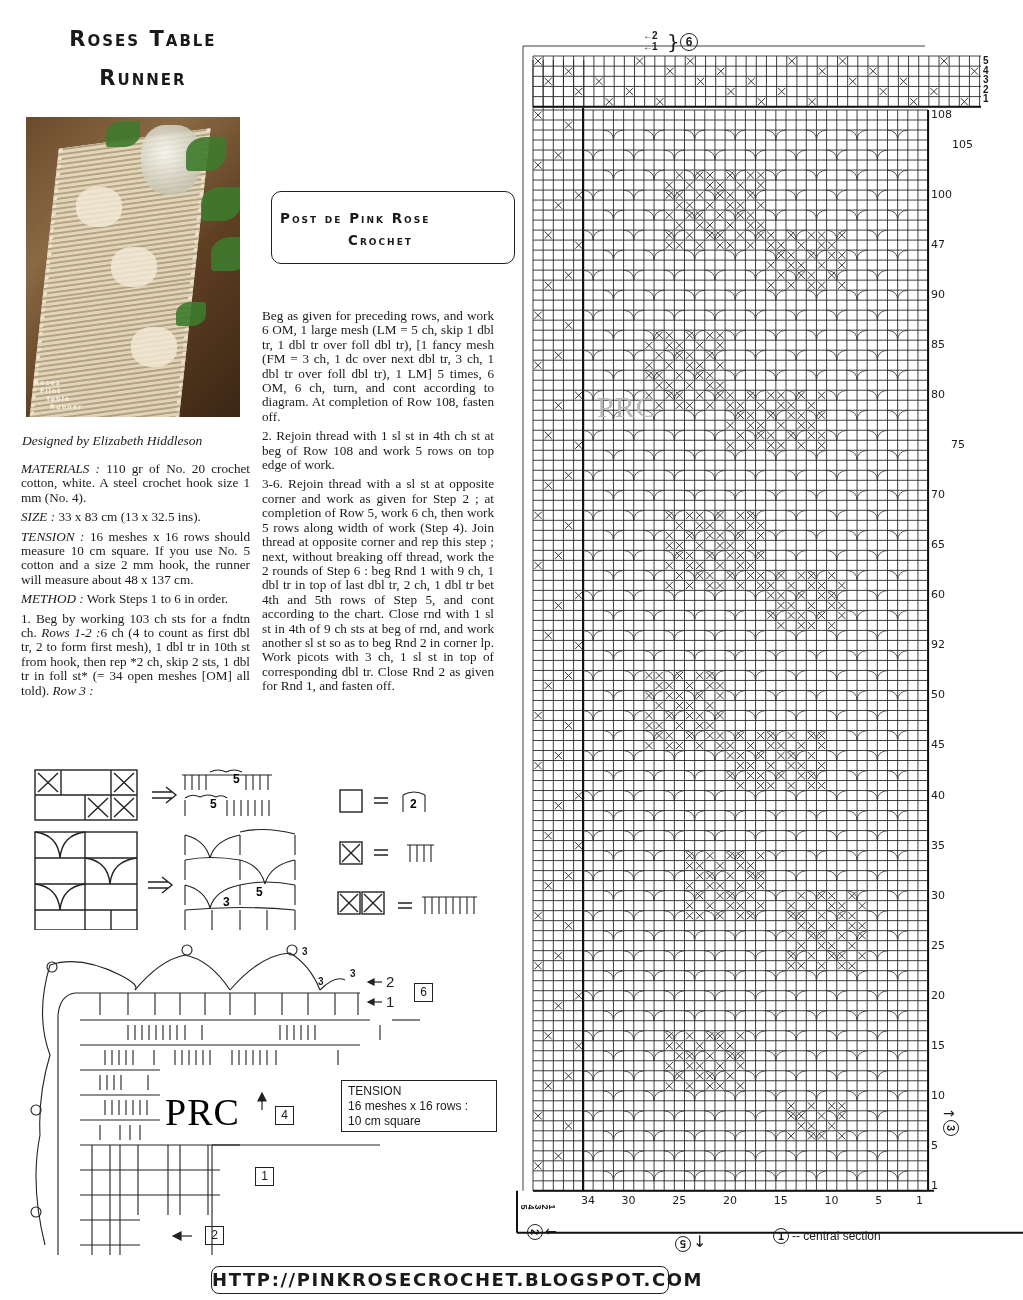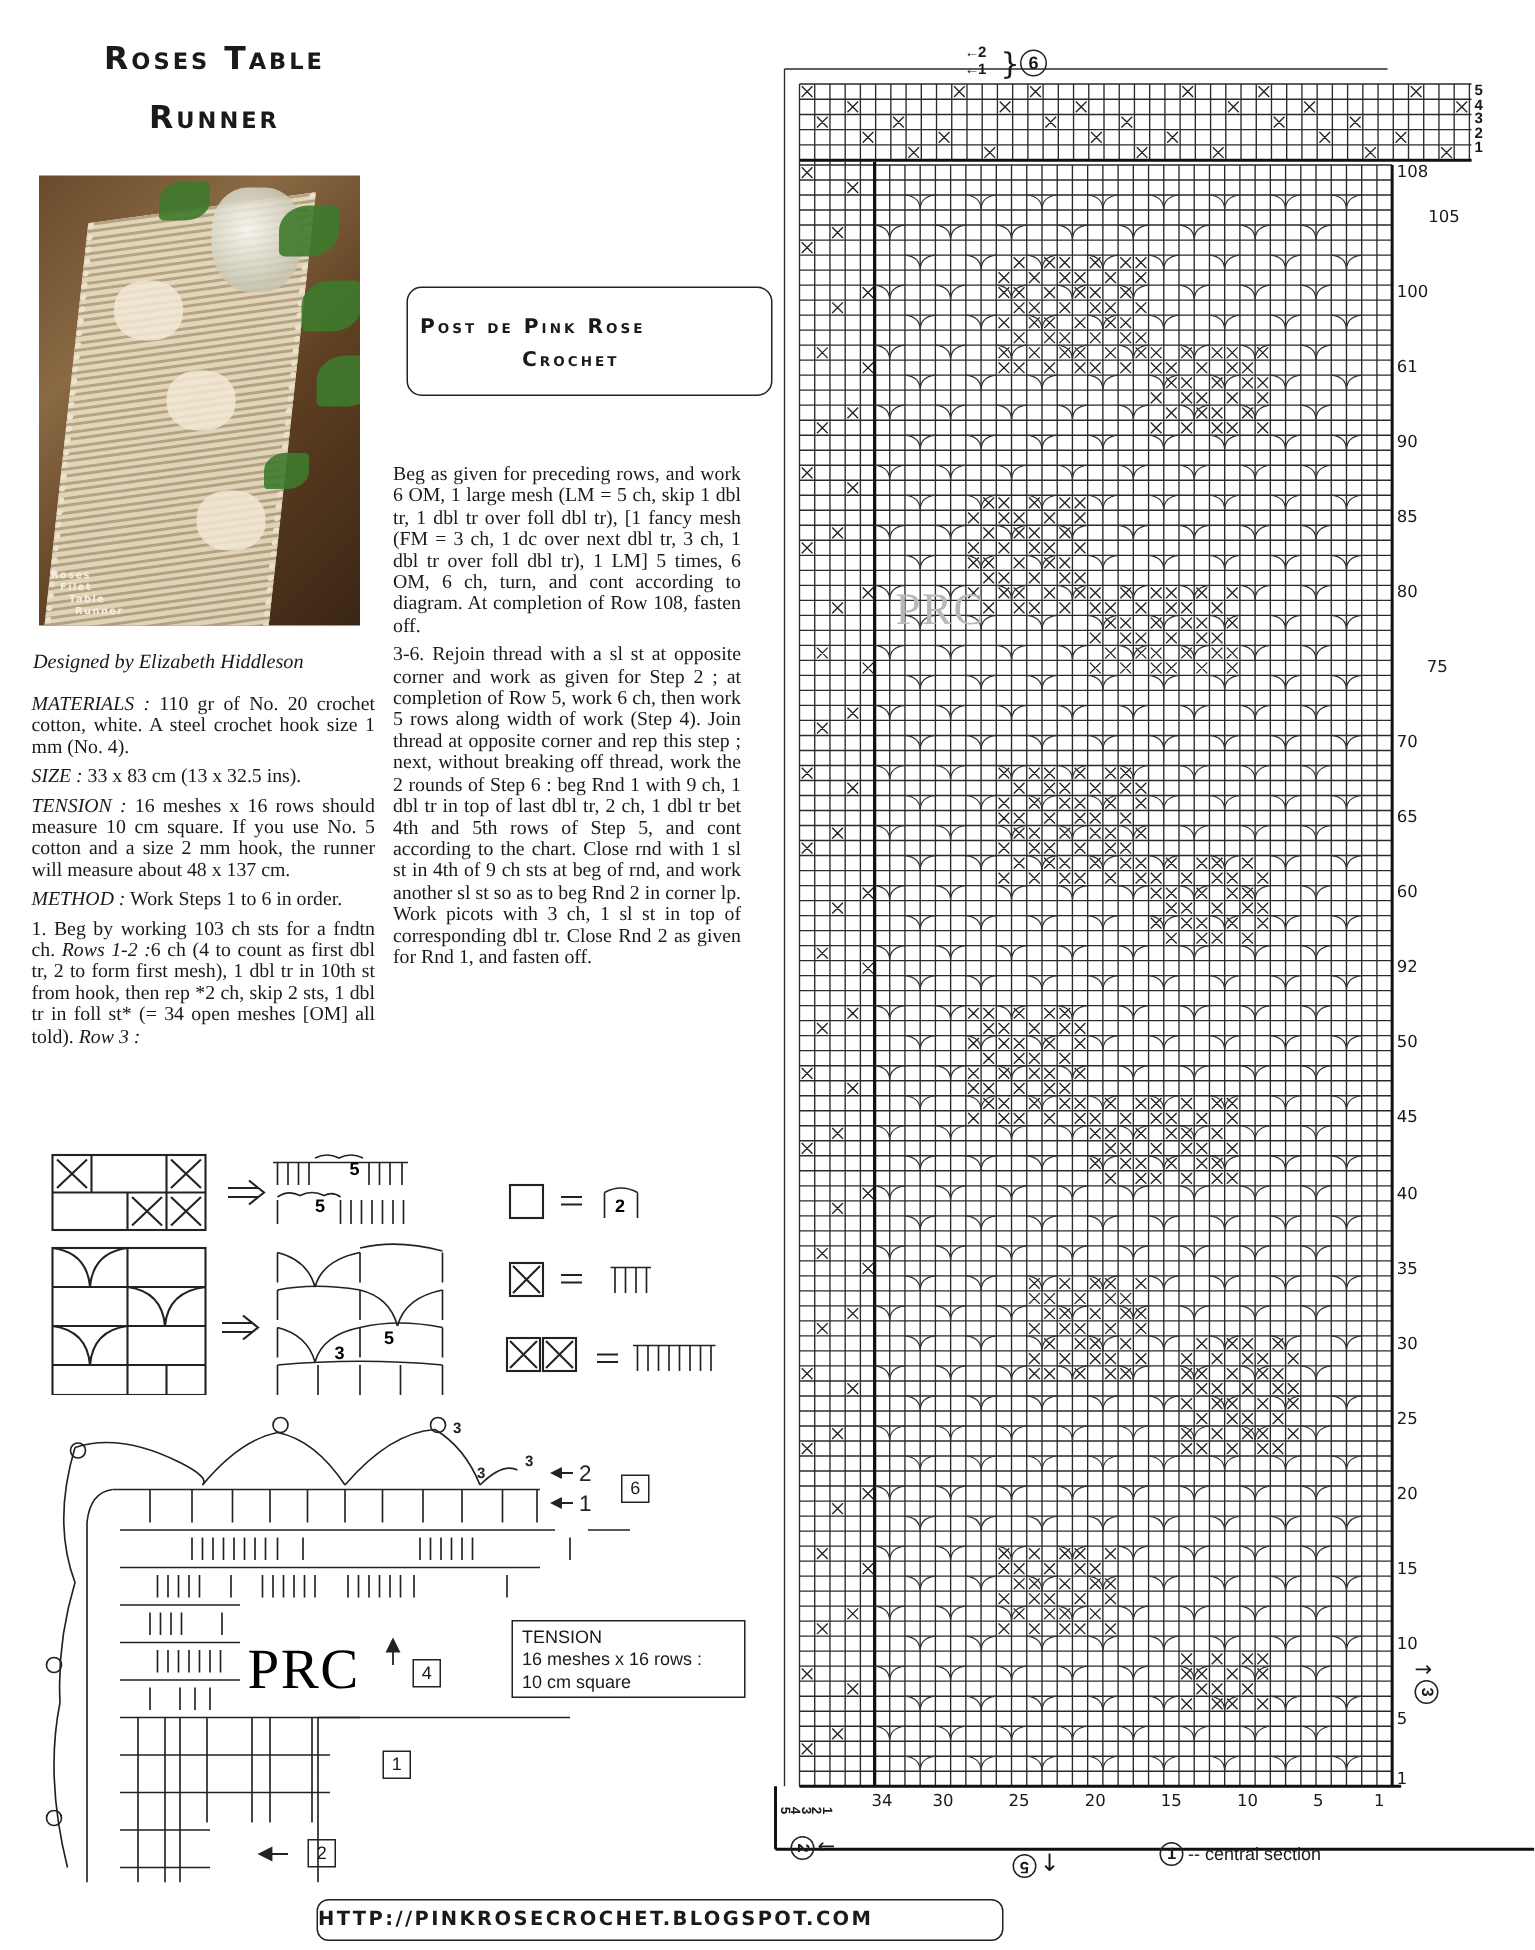--- a/index.html
+++ b/index.html
@@ -14,21 +14,21 @@
   .photo .cap{position:absolute;left:8px;bottom:6px;color:#f4efe2;font-family:"DejaVu Sans",sans-serif;font-size:6.5px;font-weight:bold;line-height:8px;letter-spacing:1px;}
   .designer{left:22px;top:433px;font-style:italic;font-size:13.5px;}
   .col{font-size:13.2px;line-height:14.4px;text-align:justify;}
   .col p{margin:0 0 5px 0;}
   .col i{font-style:italic;}
   .left-col{left:21px;top:462px;width:229px;}
   .right-col{left:262px;top:309px;width:232px;}
   .postbox{left:261px;top:191px;width:242px;height:71px;border:1.3px solid #222;border-radius:10px;font-family:"DejaVu Sans",sans-serif;font-weight:bold;font-size:13.5px;letter-spacing:2px;font-variant:small-caps;margin-left:10px;}
   .postbox .l1{position:absolute;left:8px;top:18px;}
   .postbox .l2{position:absolute;left:76px;top:40px;}
-  .urlbox{left:211px;top:1266px;width:456px;height:26px;border:1.3px solid #222;border-radius:8px;font-family:"DejaVu Sans",sans-serif;font-weight:bold;font-size:13px;letter-spacing:1.6px;line-height:26px;}
+  .urlbox{left:211px;top:1266px;width:456px;height:26px;border:1.3px solid #222;border-radius:8px;font-family:"DejaVu Sans",sans-serif;font-weight:bold;font-size:18px;letter-spacing:1.6px;line-height:26px;}
   .tension-box{left:341px;top:1080px;width:156px;height:52px;border:1px solid #222;font-family:"Liberation Sans",sans-serif;font-size:12px;line-height:15px;padding:3px 6px;box-sizing:border-box;}
   .stepbox{border:1px solid #222;width:17px;height:17px;text-align:center;font-family:"Liberation Sans",sans-serif;font-size:12px;line-height:17px;}
   .rowlabel{font-family:"Liberation Sans",sans-serif;font-size:10px;font-weight:bold;}
   .chart-num{font-family:"DejaVu Sans",sans-serif;font-size:11px;}
   .watermark{font-family:"Liberation Serif",serif;color:#b8b8b8;font-size:38px;letter-spacing:1px;}
 </style>
 </head>
 <body>
 
 <div class="abs title">
@@ -65,20 +65,21 @@
 <div class="abs col left-col">
   <p><i>MATERIALS :</i><span> 110 gr of No. 20 crochet cotton, white. A steel crochet hook size 1 mm (No. 4).</span></p>
   <p><i>SIZE :</i><span> 33 x 83 cm (13 x 32.5 ins).</span></p>
   <p><i>TENSION :</i><span> 16 meshes x 16 rows should measure 10 cm square. If you use No. 5 cotton and a size 2 mm hook, the runner will measure about 48 x 137 cm.</span></p>
   <p><i>METHOD :</i><span> Work Steps 1 to 6 in order.</span></p>
   <p><span>1. Beg by working 103 ch sts for a fndtn ch. </span><i>Rows 1-2 :</i><span>6 ch (4 to count as first dbl tr, 2 to form first mesh), 1 dbl tr in 10th st from hook, then rep *2 ch, skip 2 sts, 1 dbl tr in foll st* (= 34 open meshes [OM] all told). </span><i>Row 3 :</i></p>
 </div>
 
 <div class="abs col right-col">
   <p>Beg as given for preceding rows, and work 6 OM, 1 large mesh (LM = 5 ch, skip 1 dbl tr, 1 dbl tr over foll dbl tr), [1 fancy mesh (FM = 3 ch, 1 dc over next dbl tr, 3 ch, 1 dbl tr over foll dbl tr), 1 LM] 5 times, 6 OM, 6 ch, turn, and cont according to diagram. At completion of Row 108, fasten off.</p>
+  <p>2. Rejoin thread with 1 sl st in 4th ch st at beg of Row 108 and work 5 rows on top edge of work.</p>
   <p>3-6. Rejoin thread with a sl st at opposite corner and work as given for Step 2 ; at completion of Row 5, work 6 ch, then work 5 rows along width of work (Step 4). Join thread at opposite corner and rep this step ; next, without breaking off thread, work the 2 rounds of Step 6 : beg Rnd 1 with 9 ch, 1 dbl tr in top of last dbl tr, 2 ch, 1 dbl tr bet 4th and 5th rows of Step 5, and cont according to the chart. Close rnd with 1 sl st in 4th of 9 ch sts at beg of rnd, and work another sl st so as to beg Rnd 2 in corner lp. Work picots with 3 ch, 1 sl st in top of corresponding dbl tr. Close Rnd 2 as given for Rnd 1, and fasten off.</p>
 </div>
 
 <svg class="abs" style="left:20px;top:760px;" width="480" height="170" viewBox="0 0 480 170">
   <g stroke="#222" fill="none" stroke-width="1.4">
 
     <rect x="15" y="10" width="102" height="50"></rect>
     <line x1="15" y1="35" x2="117" y2="35"></line>
     <line x1="41" y1="10" x2="41" y2="35"></line>
     <line x1="91" y1="10" x2="91" y2="35"></line>
@@ -228,21 +229,21 @@
     <div>3</div>
     <div>2</div>
     <div>1</div>
   </div>
 
   
   <div id="rowLabels">
       <div class="abs chart-num" style="left: 426.1px; top: 80px;">108</div>
       <div class="abs chart-num" style="left: 426.1px; top: 110.024px; padding-left: 21px;">105</div>
       <div class="abs chart-num" style="left: 426.1px; top: 160.063px;">100</div>
-      <div class="abs chart-num" style="left: 426.1px; top: 210.103px;">61</div>
+      <div class="abs chart-num" style="left: 426.1px; top: 210.103px;">47</div>
       <div class="abs chart-num" style="left: 426.1px; top: 260.142px;">90</div>
       <div class="abs chart-num" style="left: 426.1px; top: 310.182px;">85</div>
       <div class="abs chart-num" style="left: 426.1px; top: 360.221px;">80</div>
       <div class="abs chart-num" style="left: 426.1px; top: 410.261px; margin-left: 20px;">75</div>
       <div class="abs chart-num" style="left: 426.1px; top: 460.3px;">70</div>
       <div class="abs chart-num" style="left: 426.1px; top: 510.34px;">65</div>
       <div class="abs chart-num" style="left: 426.1px; top: 560.379px;">60</div>
       <div class="abs chart-num" style="left: 426.1px; top: 610.419px;">92</div>
       <div class="abs chart-num" style="left: 426.1px; top: 660.458px;">50</div>
       <div class="abs chart-num" style="left: 426.1px; top: 710.498px;">45</div>

